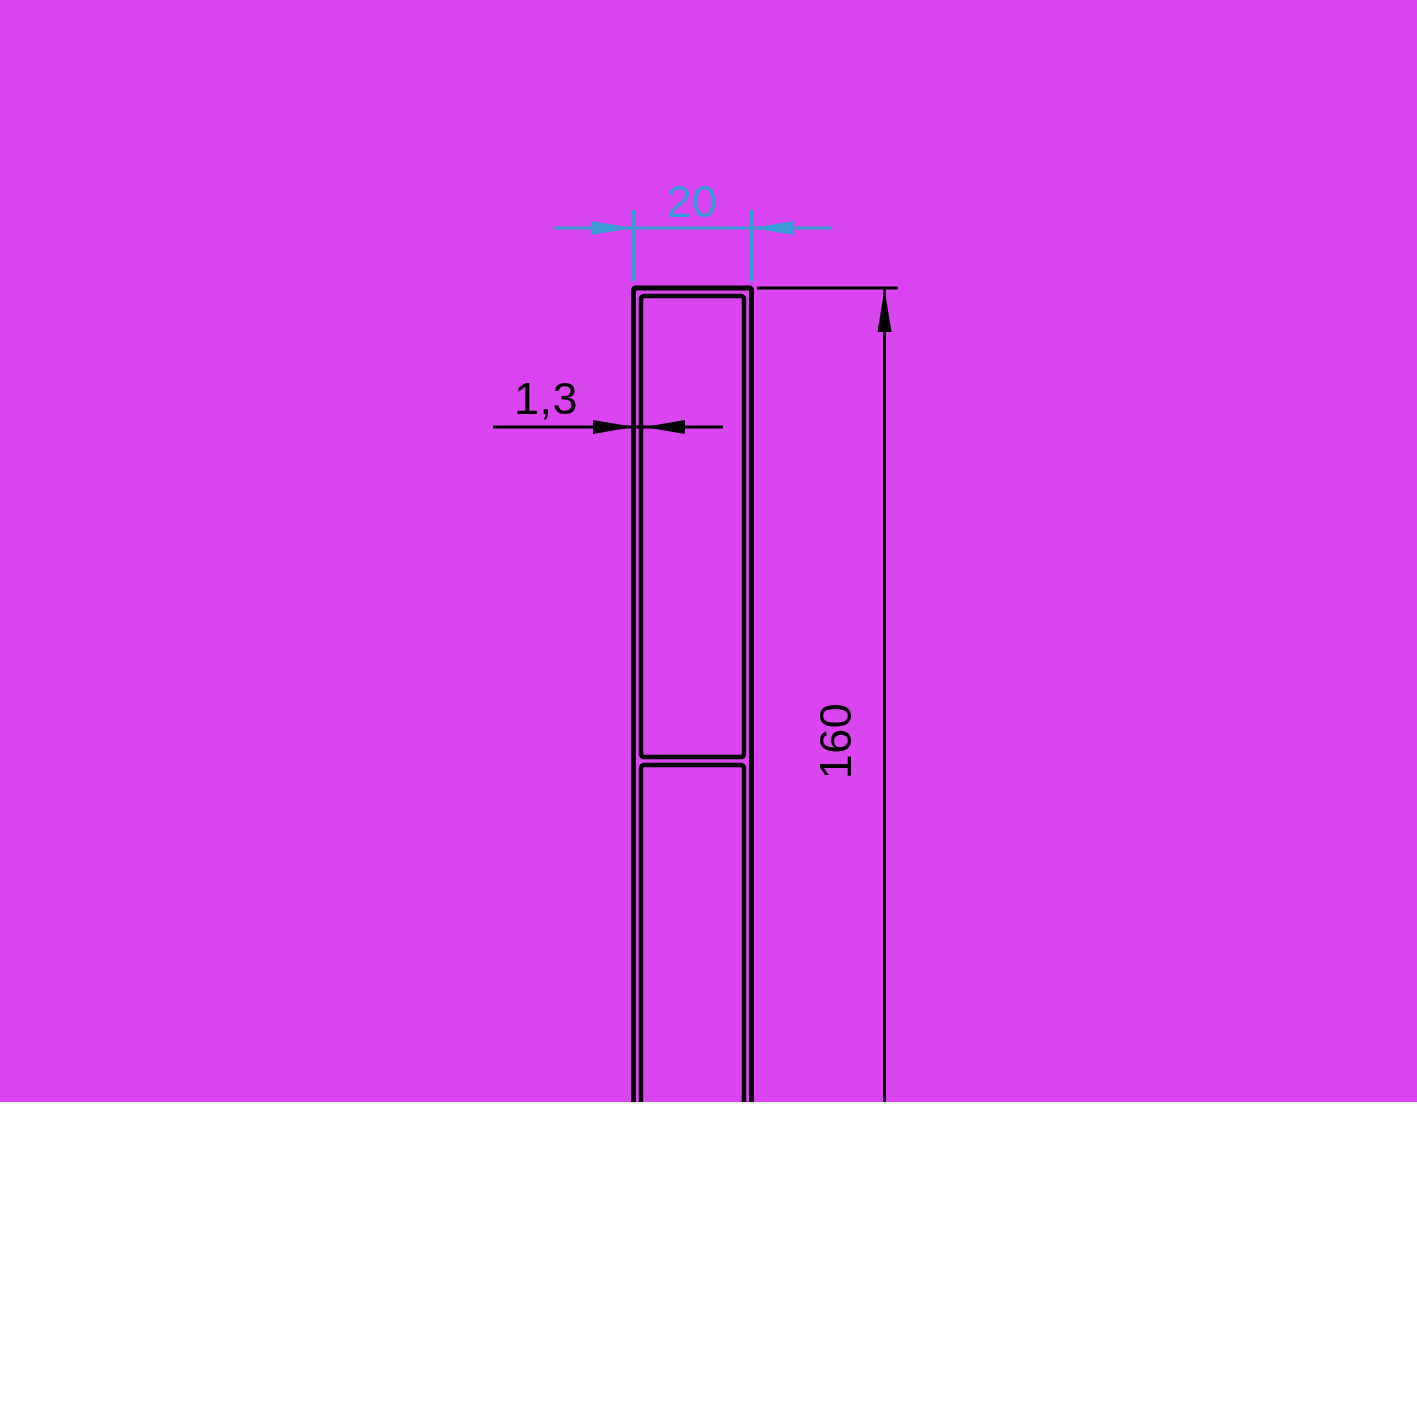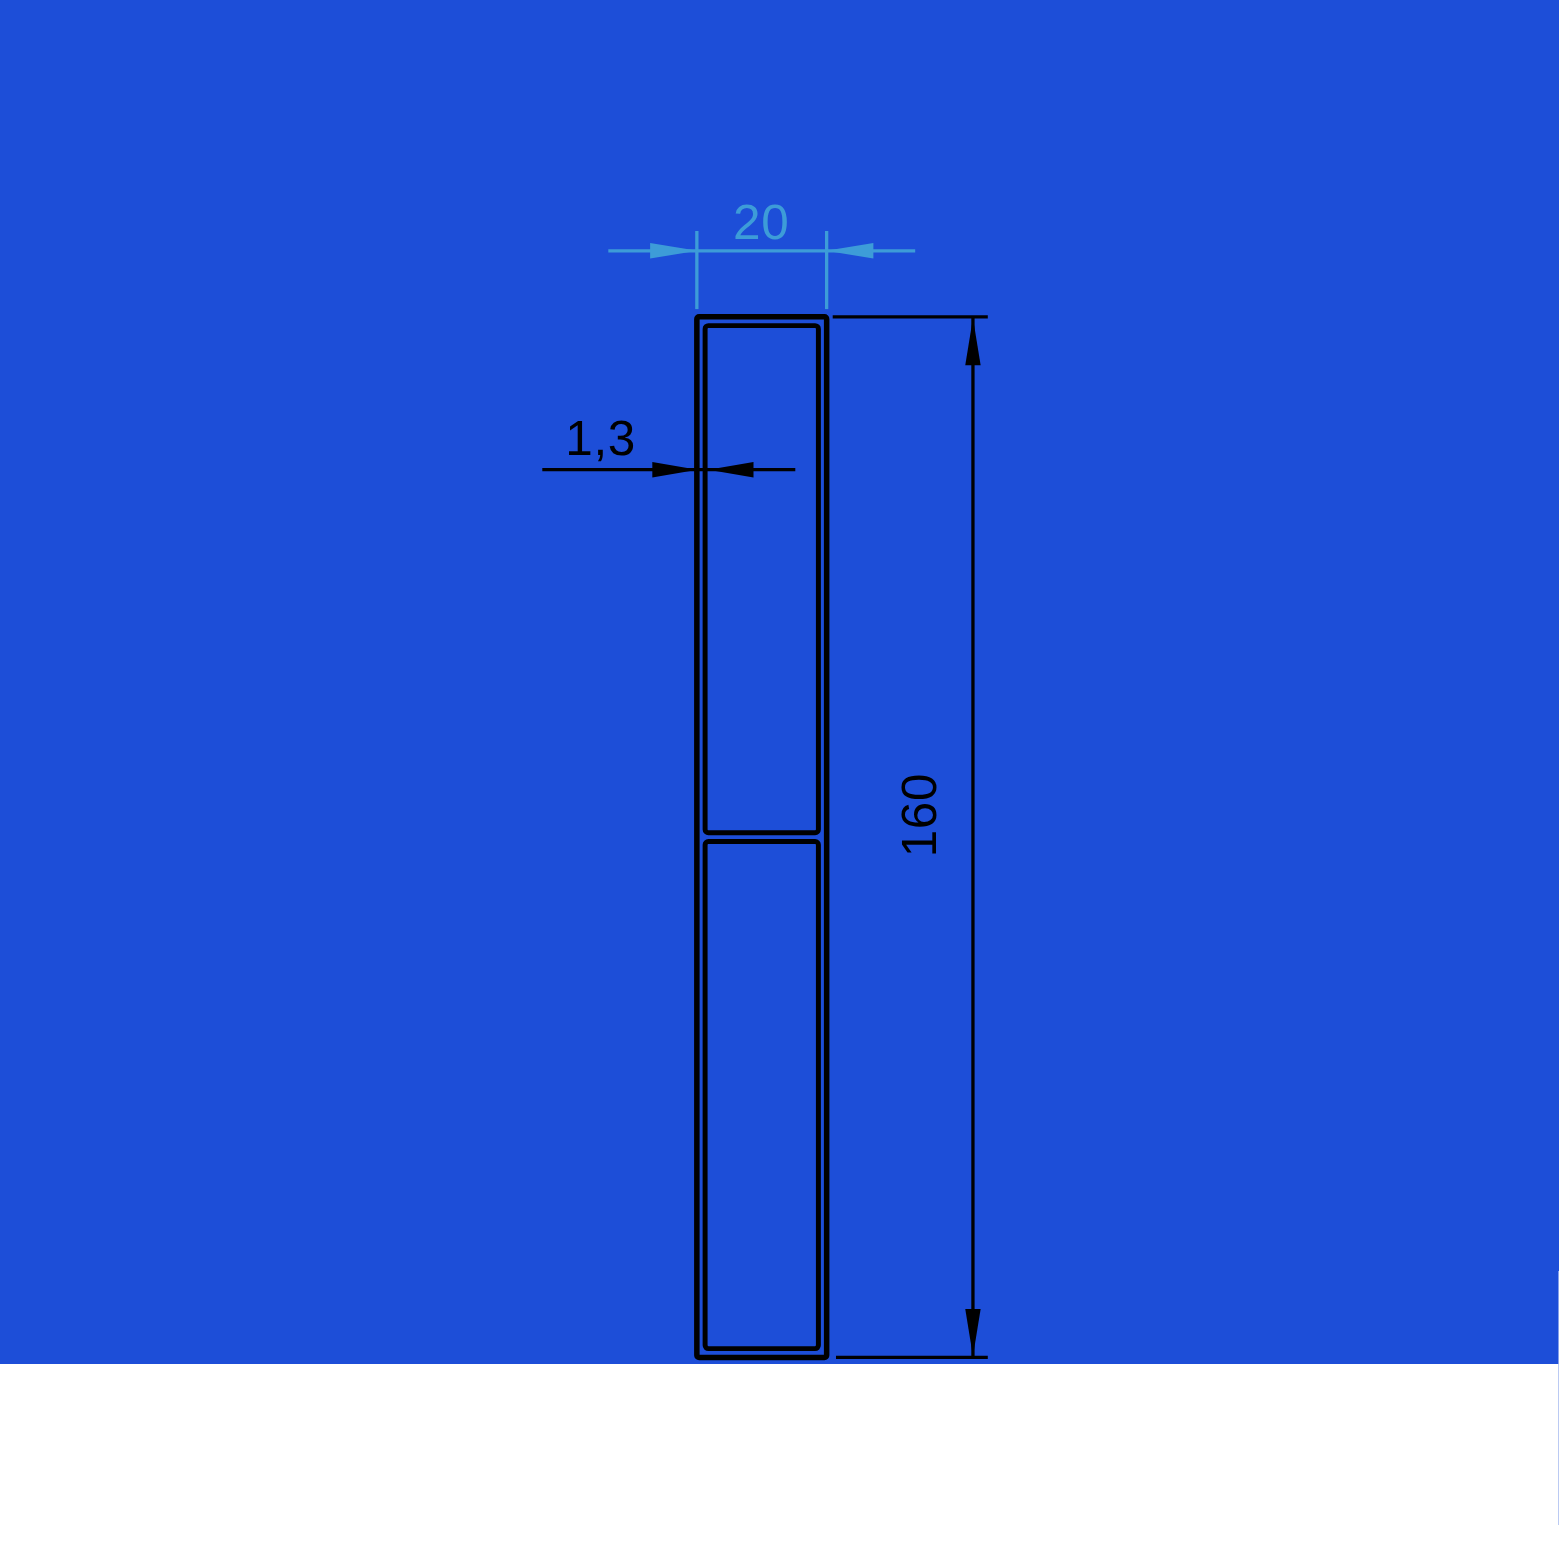--- a/index.html
+++ b/index.html
@@ -3,22 +3,22 @@
 <meta charset="utf-8">
 <style>
   html, body {
     margin: 0;
     padding: 0;
     background: #ffffff;
   }
   .canvas {
     position: relative;
     width: 1417px;
-    height: 1240px;
-    background: #1d4ed8;
+    height: 1102px;
+    background: #d946ef;
     overflow: hidden;
     font-family: "Liberation Sans", sans-serif;
   }
   svg text {
     font-family: "Liberation Sans", sans-serif;
     font-size: 45px;
     font-weight: 400;
     letter-spacing: 0.5px;
   }
 </style>

